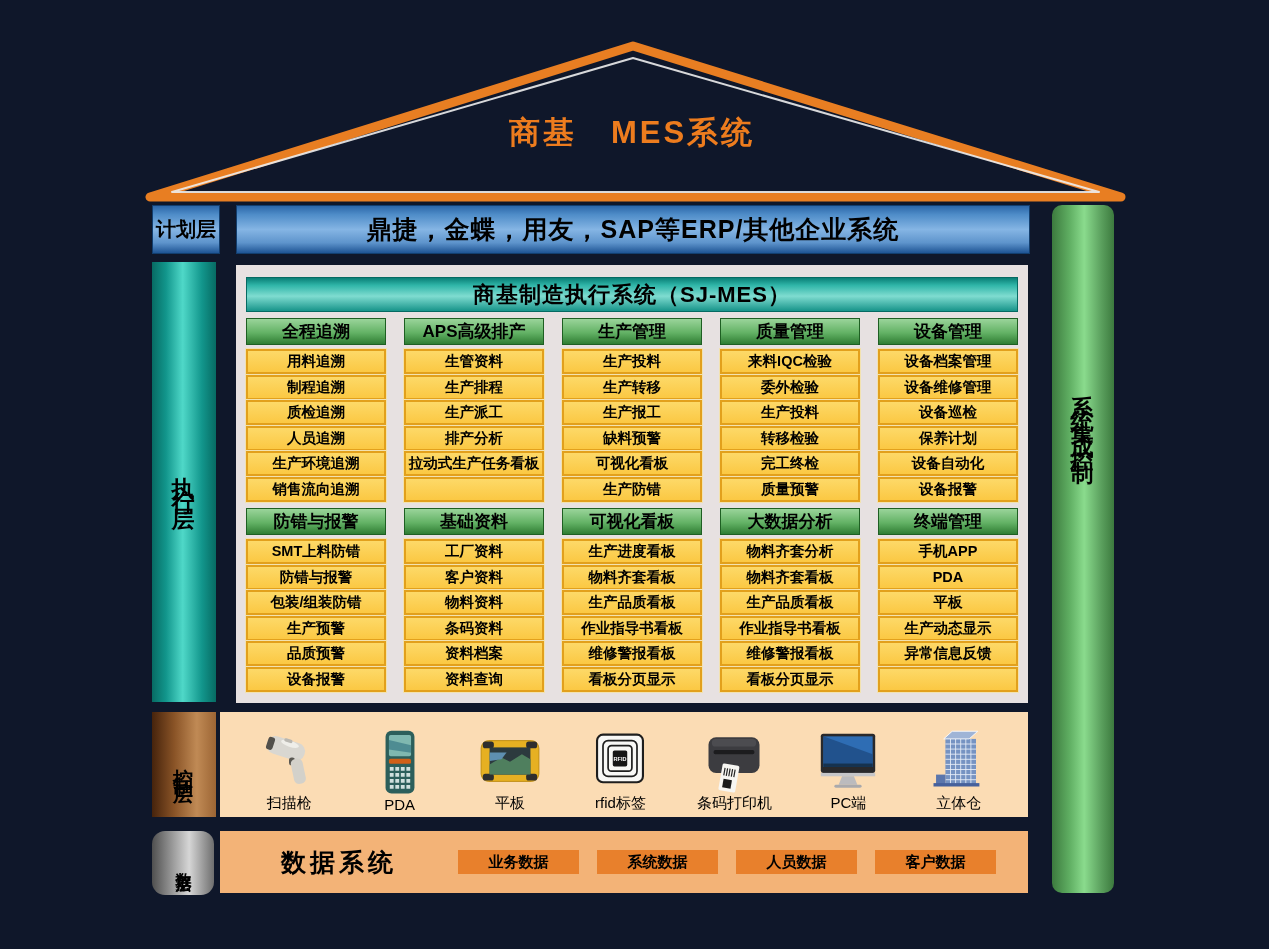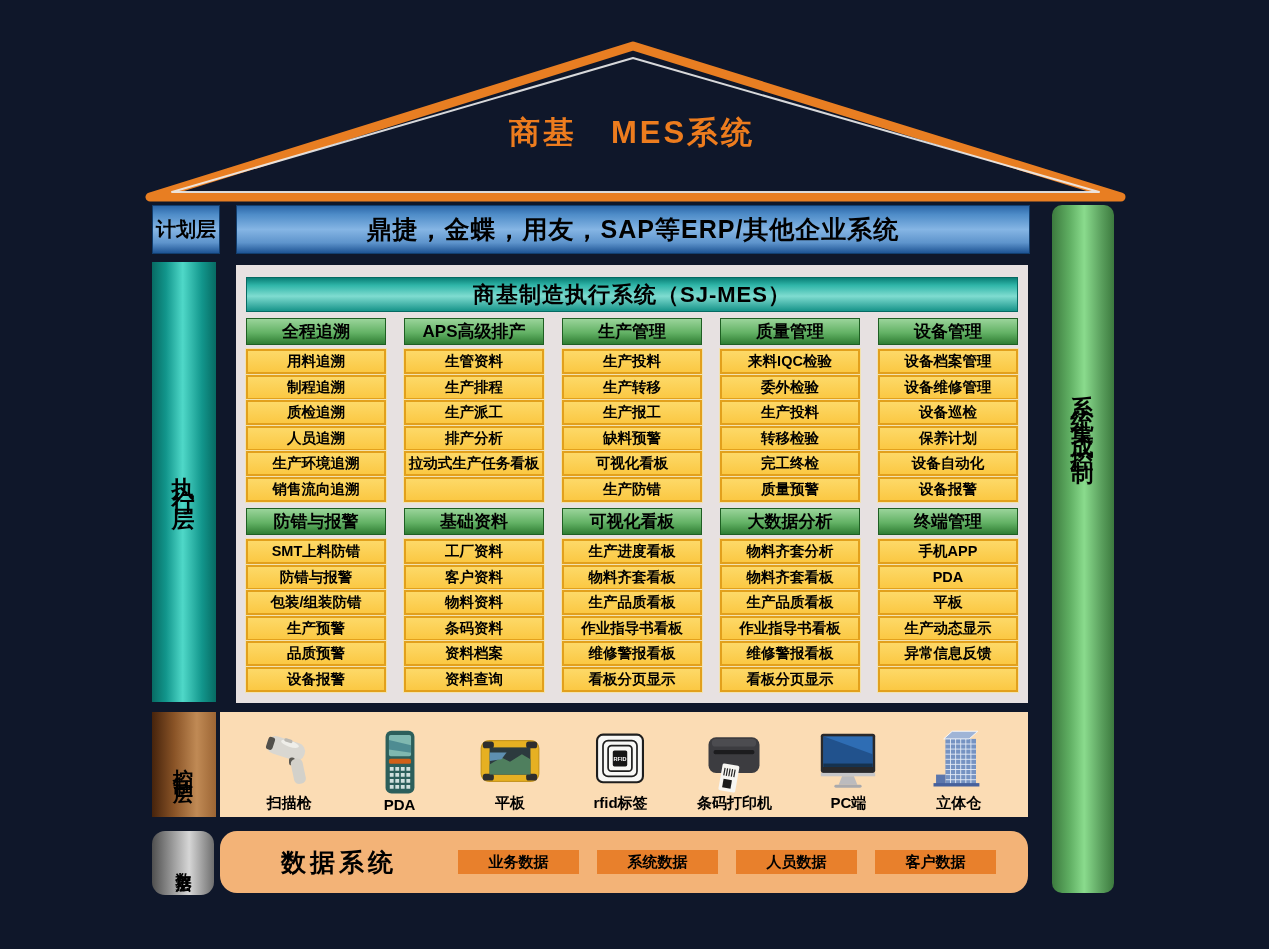--- a/index.html
+++ b/index.html
@@ -59,25 +59,25 @@
   .mes-item{height:21px;background:linear-gradient(180deg,#FDD968,#FBC843);
     border:2px solid #E2A01C;box-shadow:0 0 0 1px #F2E2B0;
     display:flex;align-items:center;justify-content:center;
     font-size:14.5px;font-weight:bold;color:#000;white-space:nowrap;}
 
   
   .control-panel{left:220px;top:712px;width:808px;height:105px;background:#FBDCB4;
     display:flex;align-items:flex-end;justify-content:space-around;padding:0 14px;box-sizing:border-box;}
   .device{display:flex;flex-direction:column;align-items:center;justify-content:flex-end;height:100%;padding-bottom:4px;}
   .device svg{width:68px;height:70px;display:block;}
-  .device-label{font-size:15px;font-weight:bold;color:#000;white-space:nowrap;margin-top:-2px;}
+  .device-label{font-size:15px;font-weight:normal;color:#000;white-space:nowrap;margin-top:-2px;}
 
   
   .data-panel{left:220px;top:831px;width:808px;height:62px;background:#F3B377;
-    display:flex;align-items:center;box-sizing:border-box;padding:0 32px 0 0;border-radius:17px;}
+    display:flex;align-items:center;box-sizing:border-box;padding:0 32px 0 0;}
   .data-system-title{width:238px;text-align:center;font-size:25px;font-weight:bold;color:#000;letter-spacing:4px;}
   .data-chips{display:flex;gap:15px;flex:1;justify-content:space-between;}
   .data-chip{width:121px;height:24px;background:#E8802C;
     display:flex;align-items:center;justify-content:center;
     font-size:15px;font-weight:bold;color:#000;white-space:nowrap;}
 </style>
 </head>
 <body>
 
 <div class="stage">

